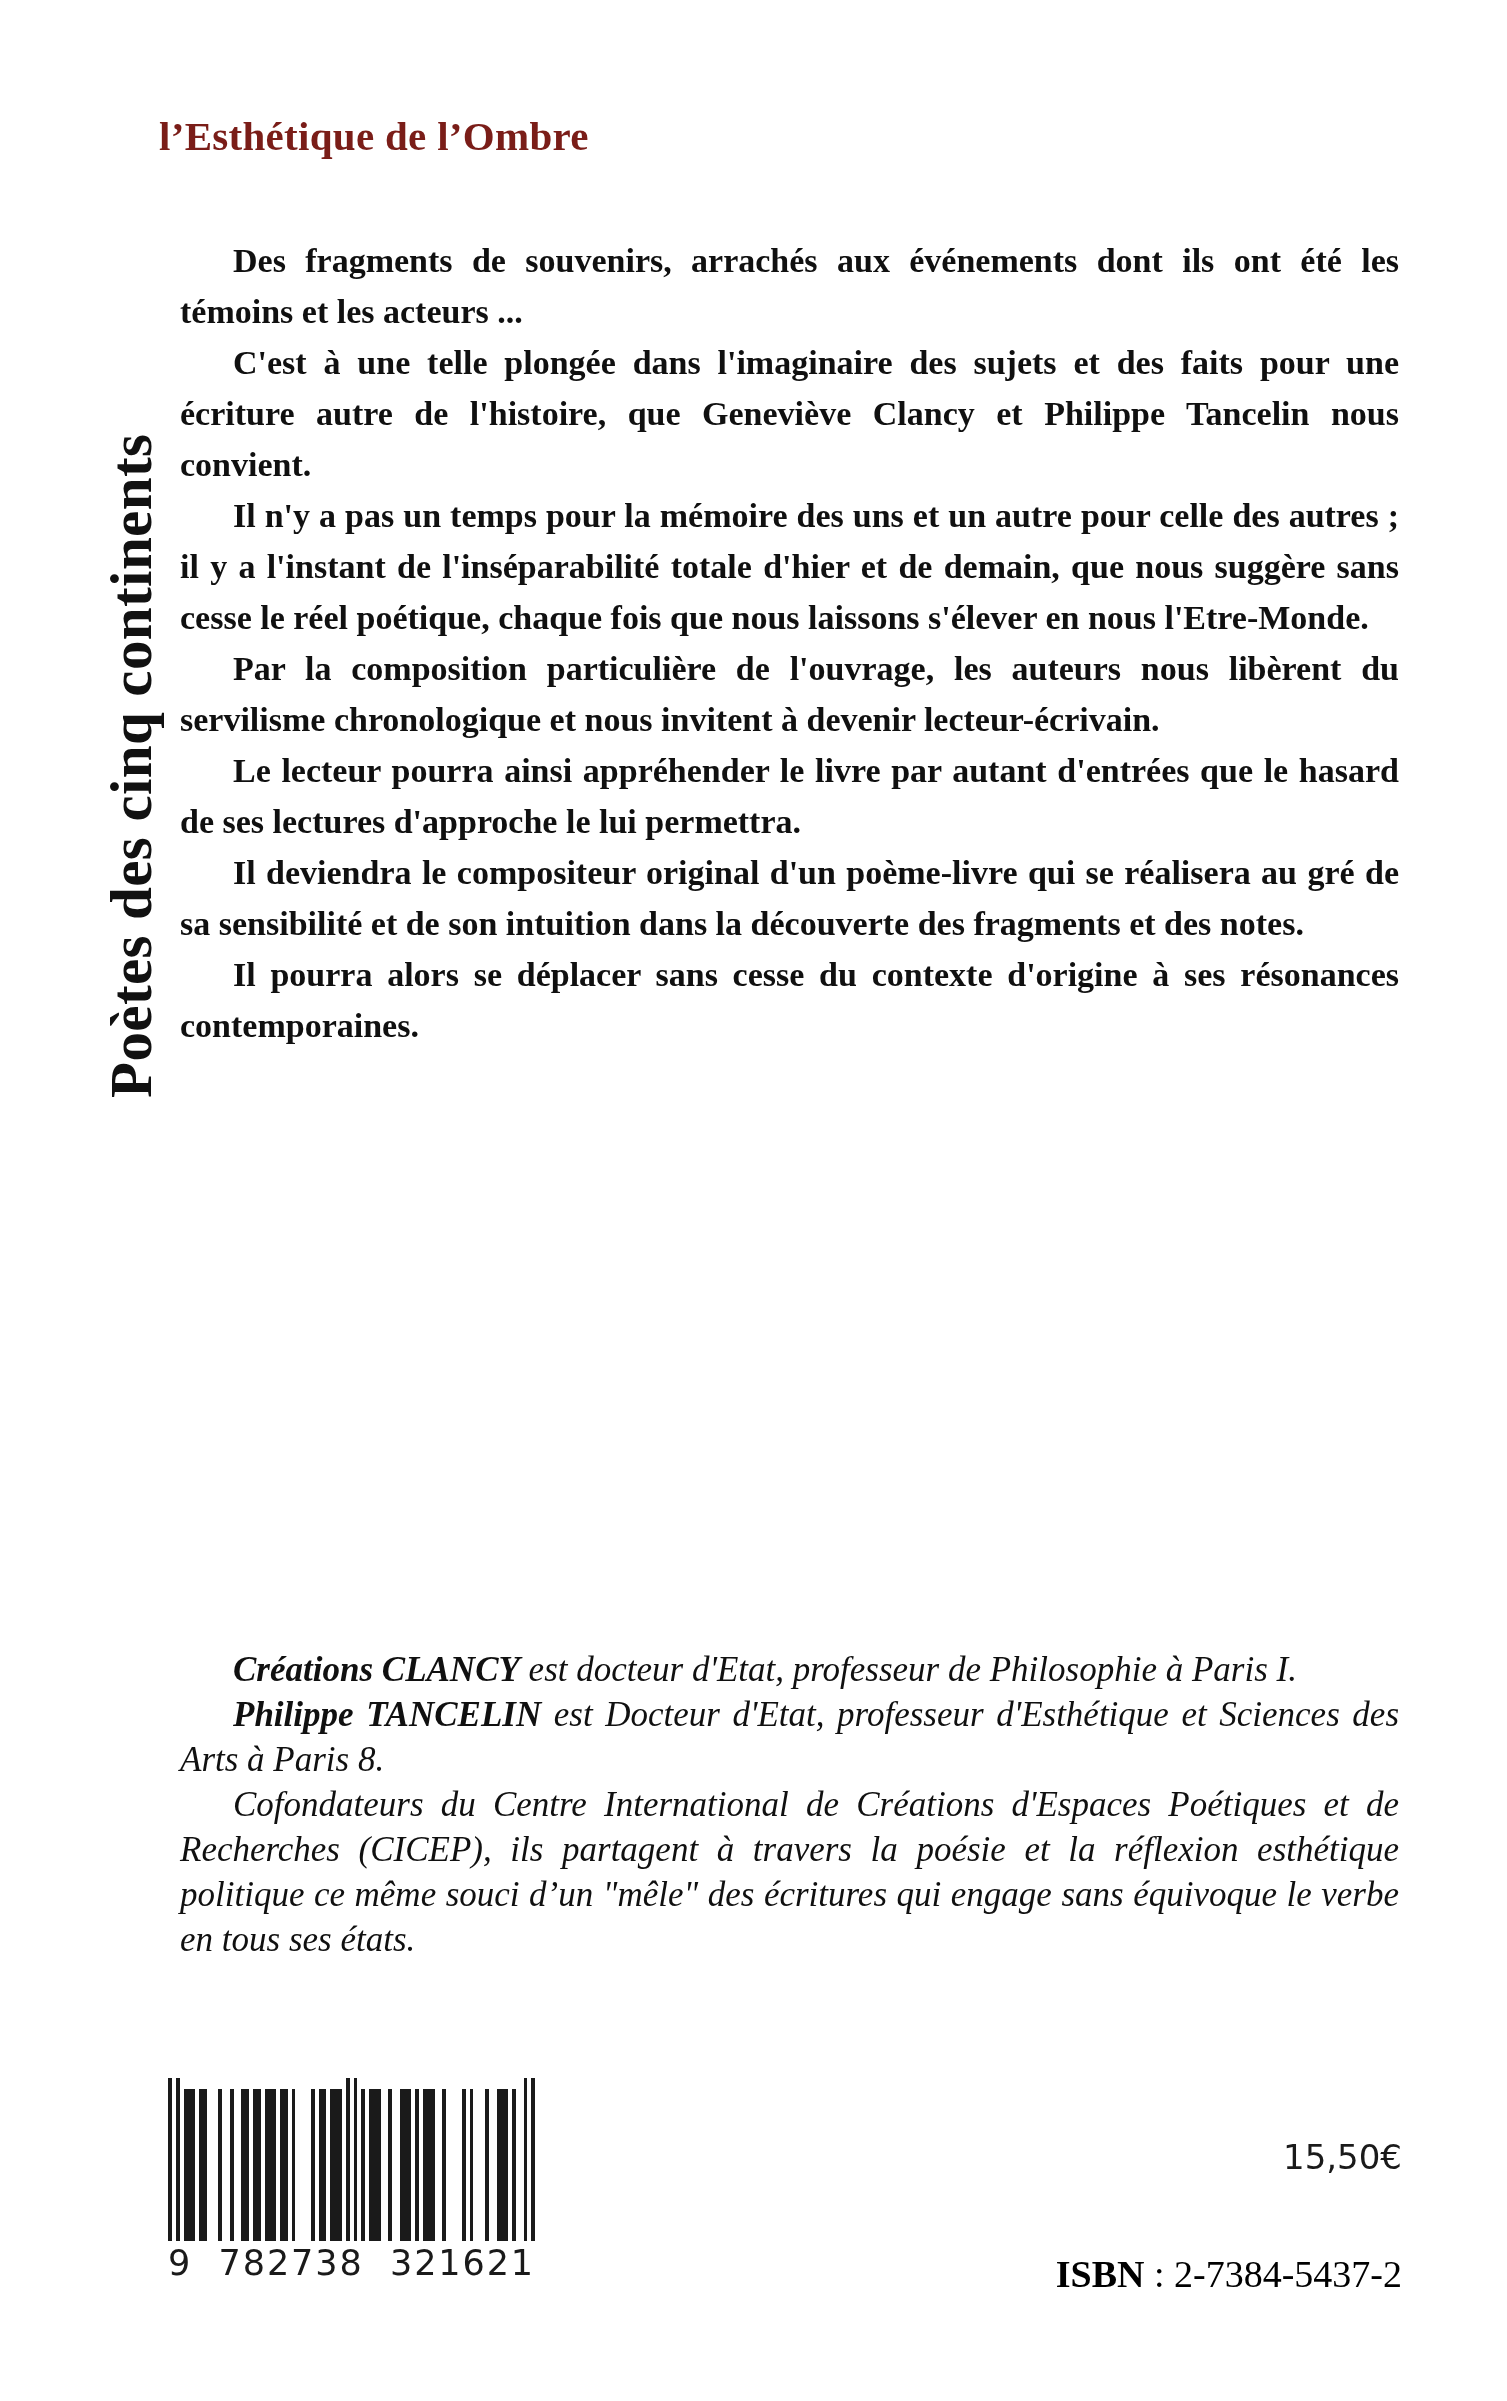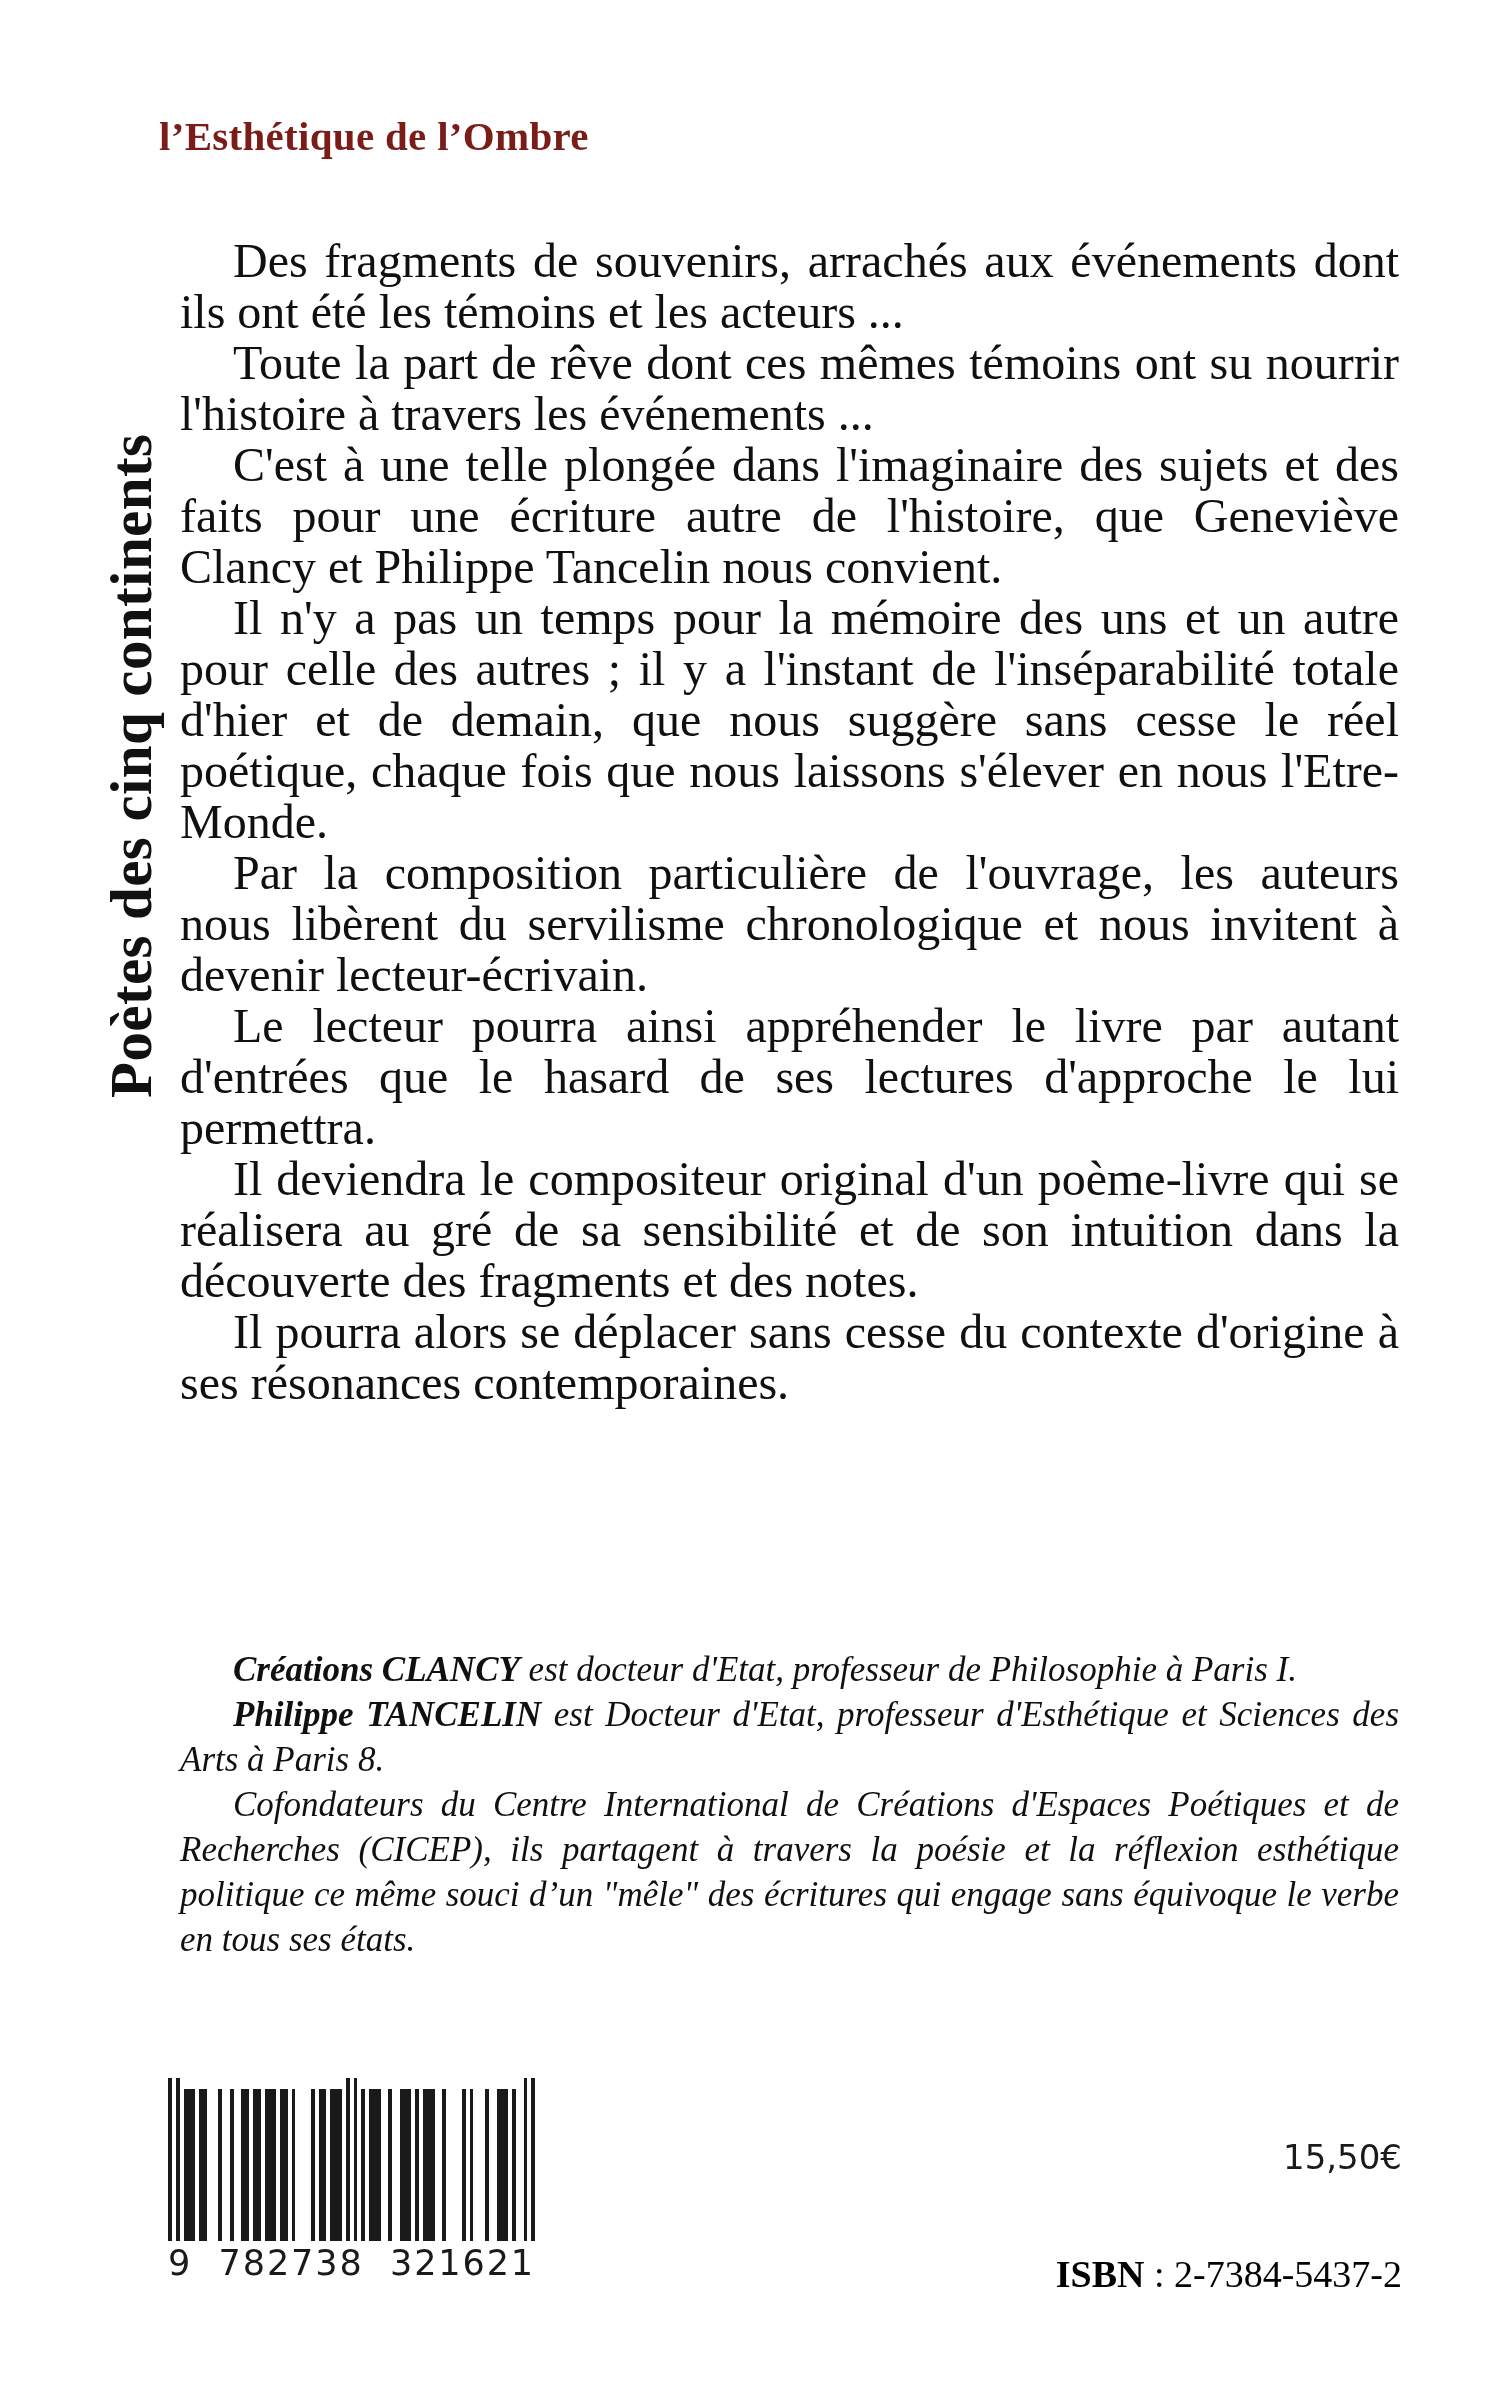--- a/index.html
+++ b/index.html
@@ -64,26 +64,27 @@
   #body-column {
     position: absolute;
     left: 180px;
     top: 235px;
     width: 1219px;
   }
   .body-par {
     margin: 0;
     text-indent: 53px;
     text-align: justify;
-    font-size: 48px;
+    font-size: 34px;
     line-height: 51px;
     font-family: "Liberation Serif", "DejaVu Serif", serif;
     color: #101010;
     -webkit-hyphens: none;
     hyphens: none;
+    font-weight: bold;
   }
 
   
   #bio-column {
     position: absolute;
     left: 180px;
     top: 1647px;
     width: 1219px;
   }
   .bio-par {
@@ -165,21 +166,20 @@
 <body>
 
 <div id="collection-spine">
   <div class="spine-inner">Poètes des cinq continents</div>
 </div>
 
 <div id="title">l’Esthétique de l’Ombre</div>
 
 <div id="body-column">
   <p class="body-par">Des fragments de souvenirs, arrachés aux événements dont ils ont été les témoins et les acteurs ...</p>
-  <p class="body-par">Toute la part de rêve dont ces mêmes témoins ont su nourrir l'histoire à travers les événements ...</p>
   <p class="body-par">C'est à une telle plongée dans l'imaginaire des sujets et des faits pour une écriture autre de l'histoire, que Geneviève Clancy et Philippe Tancelin nous convient.</p>
   <p class="body-par">Il n'y a pas un temps pour la mémoire des uns et un autre pour celle des autres ; il y a l'instant de l'inséparabilité totale d'hier et de demain, que nous suggère sans cesse le réel poétique, chaque fois que nous laissons s'élever en nous l'Etre-Monde.</p>
   <p class="body-par">Par la composition particulière de l'ouvrage, les auteurs nous libèrent du servilisme chronologique et nous invitent à devenir lecteur-écrivain.</p>
   <p class="body-par">Le lecteur pourra ainsi appréhender le livre par autant d'entrées que le hasard de ses lectures d'approche le lui permettra.</p>
   <p class="body-par">Il deviendra le compositeur original d'un poème-livre qui se réalisera au gré de sa sensibilité et de son intuition dans la découverte des fragments et des notes.</p>
   <p class="body-par">Il pourra alors se déplacer sans cesse du contexte d'origine à ses résonances contemporaines.</p>
 </div>
 
 <div id="bio-column">
   <p class="bio-par"><span class="nm">Créations CLANCY</span><span> est docteur d'Etat, professeur de Philosophie à Paris I.</span></p>

